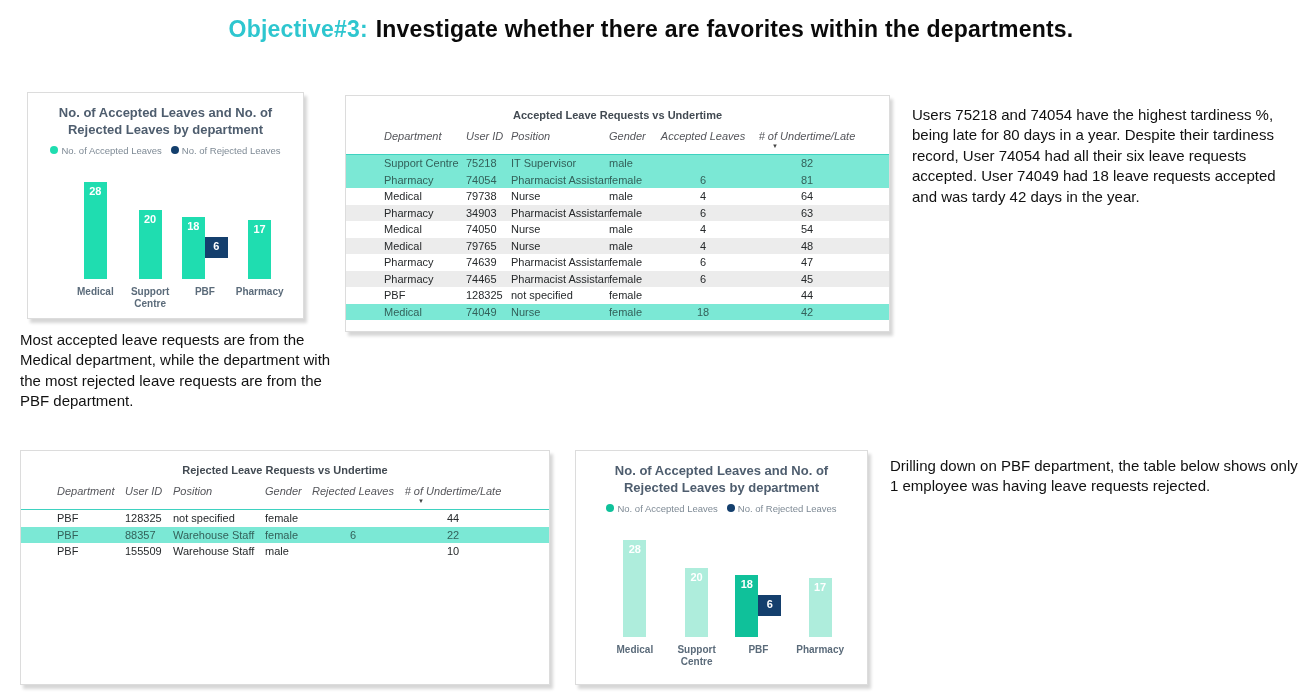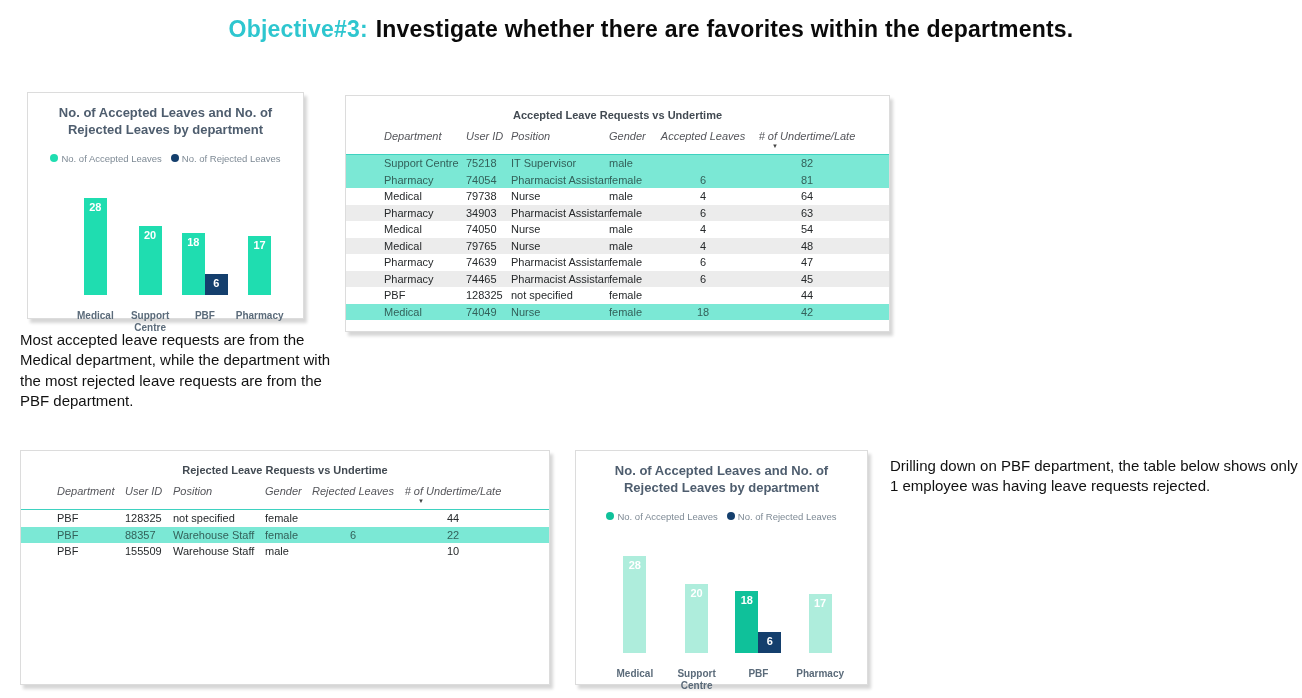--- a/index.html
+++ b/index.html
@@ -15,34 +15,34 @@
   .card{
     position:absolute;background:#fff;border:1px solid #dcdcdc;
     box-shadow:3px 4px 3px rgba(0,0,0,0.16);box-sizing:border-box;
   }
   
   .note{position:absolute;margin:0;font-size:15px;line-height:1.36;color:#111;}
   #note-tardiness{left:912px;top:105px;width:388px;}
   #note-accepted{left:20px;top:330px;width:334px;}
   #note-drill{left:890px;top:456px;width:408px;}
   
-  .chart-card{display:flex;flex-direction:column;align-items:center;padding-top:10px;gap:8px;}
+  .chart-card{display:flex;flex-direction:column;align-items:center;padding-top:10px;}
   #chart-top{left:27px;top:92px;width:277px;height:227px;}
   #chart-bottom{left:575px;top:450px;width:293px;height:235px;}
   .chart-title{
     font-size:13px;font-weight:bold;color:#4e5d6e;text-align:center;
     line-height:1.3;margin:2px 14px 0;
   }
   .legend{display:flex;align-items:center;justify-content:flex-start;gap:9px;margin-top:6px;}
   .legend-item{display:flex;align-items:center;gap:3px;font-size:9.5px;color:#7e8a95;}
   .legend-dot{width:8px;height:8px;border-radius:50%;flex:0 0 auto;}
   .plot{display:flex;align-items:flex-end;height:97px;width:100%;box-sizing:border-box;
         padding:0 16px 0 28px;margin-top:26px;}
   #chart-top .plot{padding:0 16px 0 40px;}
-  .bar-group{flex:1;display:flex;align-items:flex-end;justify-content:center;}
+  .bar-group{flex:1;display:flex;align-items:center;justify-content:center;}
   .bar{width:23px;position:relative;}
   .bar-label{position:absolute;top:3px;left:0;width:100%;text-align:center;
              color:#fff;font-weight:bold;font-size:11px;}
   .cats{display:flex;width:100%;box-sizing:border-box;padding:0 16px 0 28px;margin-top:7px;}
   #chart-top .cats{padding:0 16px 0 40px;}
   .cat{flex:1;text-align:center;font-size:10px;font-weight:bold;color:#5b6b7a;line-height:1.25;}
   .cat span{display:inline-block;max-width:58px;}
   
   .table-card{padding-top:11px;}
   #table-accepted{left:345px;top:95px;width:545px;height:237px;}
@@ -203,20 +203,21 @@
       <div class="tbl-row hl">
         <div class="td">Medical</div>
         <div class="td">74049</div>
         <div class="td">Nurse</div>
         <div class="td">female</div>
         <div class="td num">18</div>
         <div class="td num">42</div>
       </div>
     </section>
 
+  <p class="note" id="note-tardiness">Users 75218 and 74054 have the highest tardiness %, being late for 80 days in a year. Despite their tardiness record, User 74054 had all their six leave requests accepted. User 74049 had 18 leave requests accepted and was tardy 42 days in the year.</p>
 
   <p class="note" id="note-accepted">Most accepted leave requests are from the Medical department, while the department with the most rejected leave requests are from the PBF department.</p>
 
   <section class="card table-card" id="table-rejected">
       <div class="tbl-title">Rejected Leave Requests vs Undertime</div>
       <div class="tbl-head">
         <div class="th">Department</div>
         <div class="th">User ID</div>
         <div class="th">Position</div>
         <div class="th">Gender</div>

